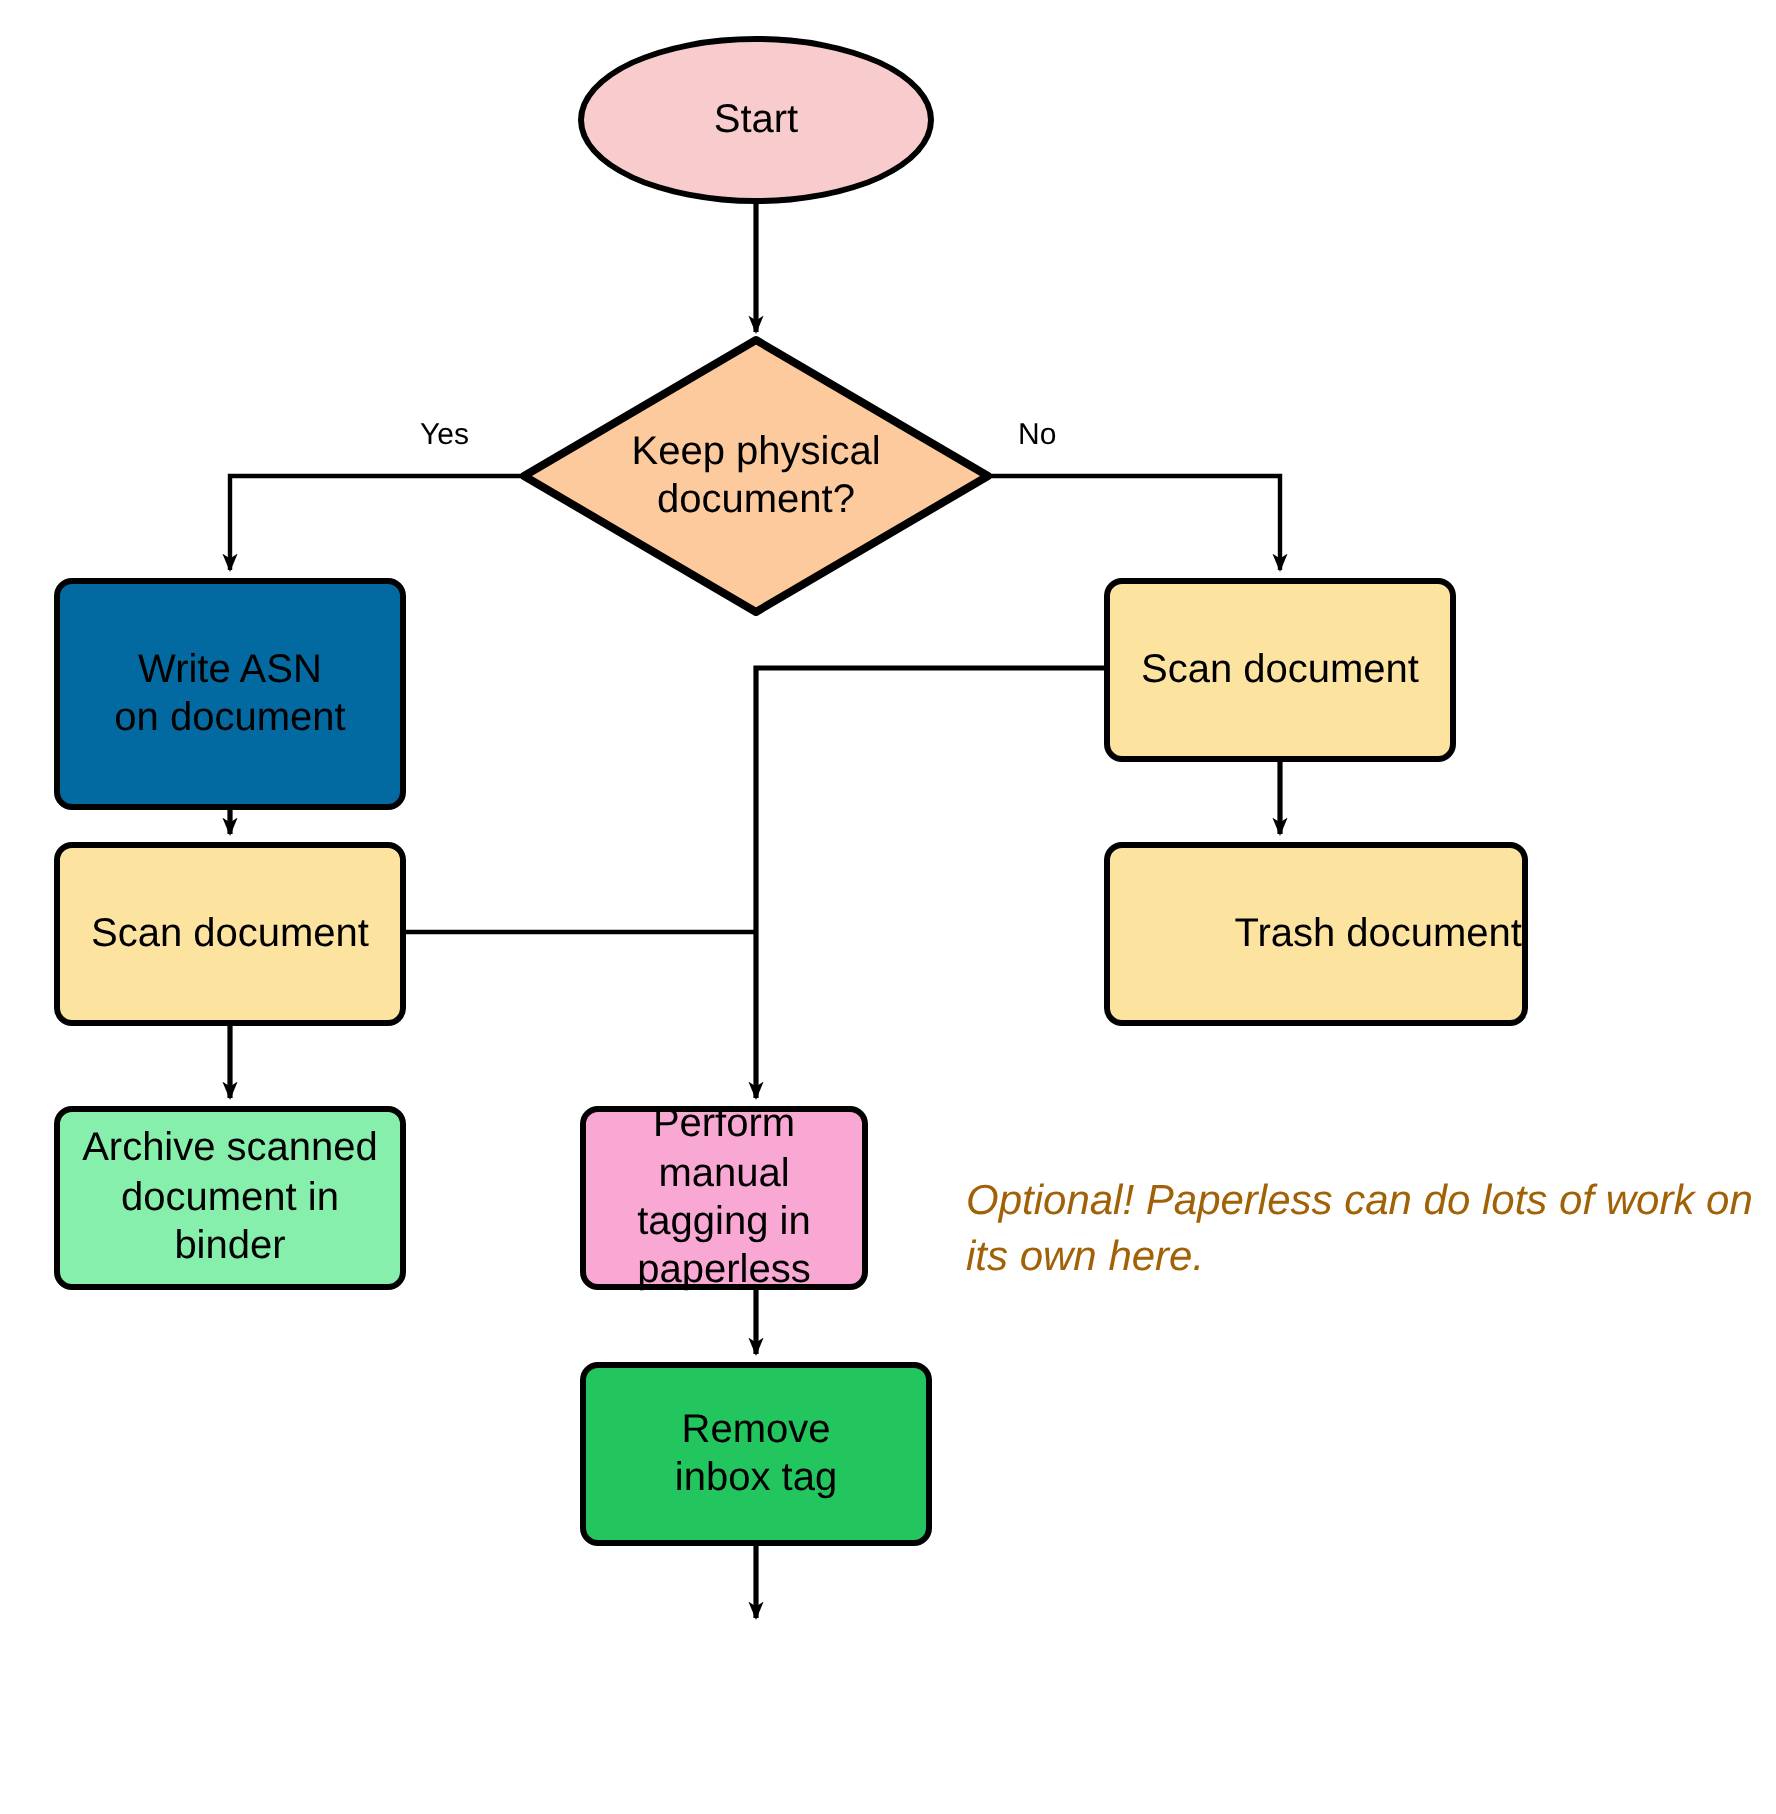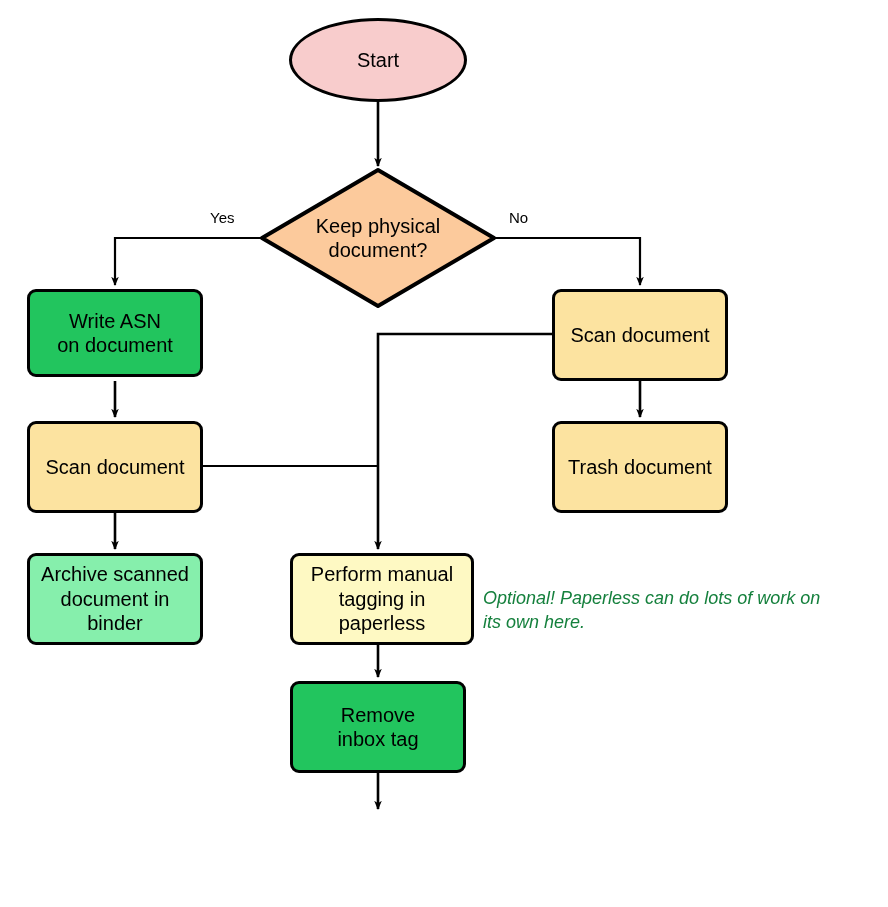--- a/index.html
+++ b/index.html
@@ -53,24 +53,24 @@
     pointer-events: none;
   }
   .edge-label {
     position: absolute;
     font-size: 15px;
     color: #000000;
     white-space: nowrap;
   }
   .note {
     position: absolute;
-    font-size: 18px;
+    font-size: 21px;
     font-style: italic;
     line-height: 1.32;
-    color: #15803d;
+    color: #a16207;
     white-space: pre-line;
   }
 </style>
 </head>
 <body>
 
 <div id="flowchart-root">
 
   <svg class="edges" viewBox="0 0 888 907" xmlns="http://www.w3.org/2000/svg">
     <defs>
@@ -107,44 +107,44 @@
   </div>
 
   <div class="node decision-label" style="left:262px; top:170px; width:232px; height:136px;">
     <span>Keep physical
 document?</span>
   </div>
 
   <div class="edge-label" style="left:210px; top:209px;">Yes</div>
   <div class="edge-label" style="left:509px; top:209px;">No</div>
 
-  <div class="node process" style="left:27px; top:289px; width:176px; height:88px; background:#22c55e;">
+  <div class="node process" style="left:27px; top:289px; width:176px; height:116px; background:#0369a1;">
     <span>Write ASN
 on document</span>
   </div>
 
   <div class="node process" style="left:27px; top:421px; width:176px; height:92px; background:#FCE3A0;">
     <span>Scan document</span>
   </div>
 
   <div class="node process" style="left:27px; top:553px; width:176px; height:92px; background:#86efac;">
     <span>Archive scanned
 document in
 binder</span>
   </div>
 
   <div class="node process" style="left:552px; top:289px; width:176px; height:92px; background:#FCE3A0;">
     <span>Scan document</span>
   </div>
 
-  <div class="node process" style="left:552px; top:421px; width:176px; height:92px; background:#FCE3A0;">
+  <div class="node process" style="left:552px; top:421px; width:212px; height:92px; background:#FCE3A0;justify-content:flex-end;">
     <span>Trash document</span>
   </div>
 
-  <div class="node process" style="left:290px; top:553px; width:184px; height:92px; background:#fef9c3;">
+  <div class="node process" style="left:290px; top:553px; width:144px; height:92px; background:#f9a8d4;justify-content:flex-end;">
     <span>Perform manual
 tagging in
 paperless</span>
   </div>
 
   <div class="node process" style="left:290px; top:681px; width:176px; height:92px; background:#22c55e;">
     <span>Remove
 inbox tag</span>
   </div>
 

